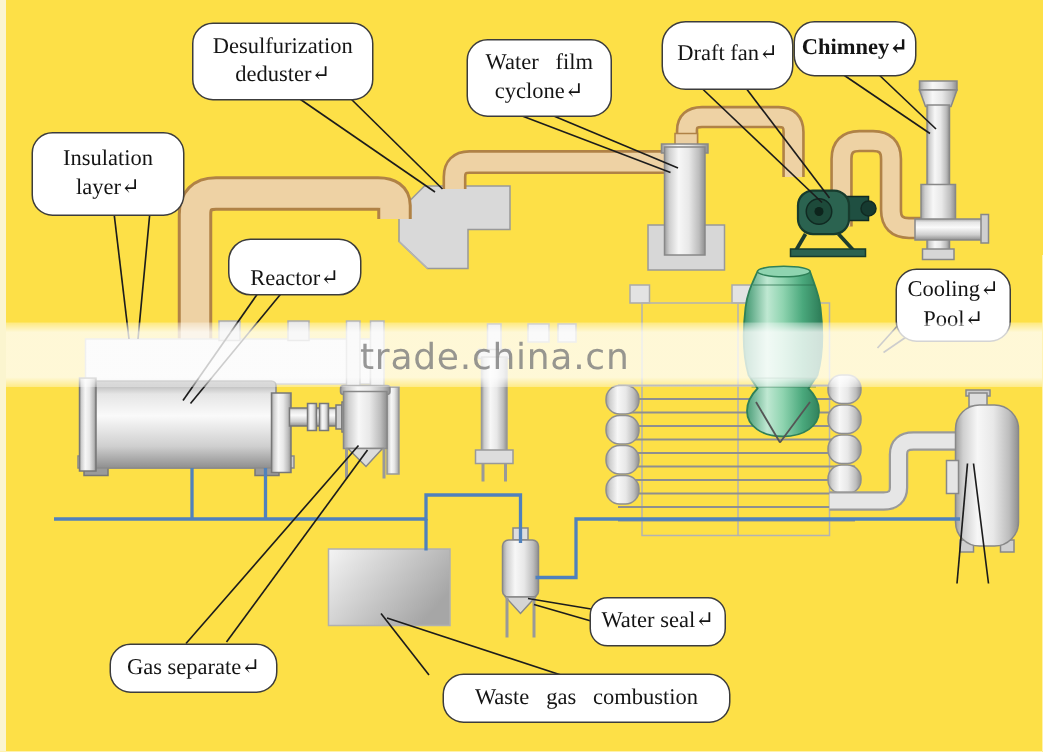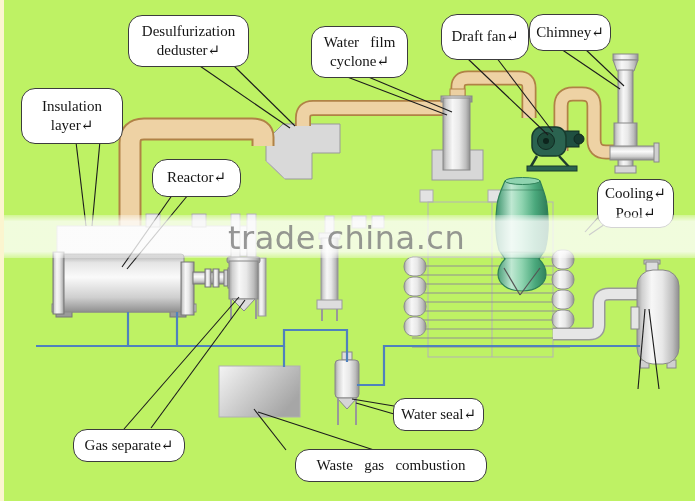--- a/index.html
+++ b/index.html
@@ -1,38 +1,38 @@
 <!DOCTYPE html>
 <html><head>
 <meta charset="utf-8">
 <style>
   html,body{margin:0;padding:0;background:#fff;}
-  #stage{position:relative;width:695px;height:501px;background:#bef264;overflow:hidden;
+  #stage{position:relative;width:695px;height:501px;background:#fde047;overflow:hidden;
          font-family:"Liberation Serif","DejaVu Serif","DejaVu Sans",serif;}
   #diagram{position:absolute;left:0;top:0;z-index:1;}
   .callout{position:absolute;background:#ffffff;border:1.4px solid #3c3c3c;border-radius:14px;
            display:flex;flex-direction:column;align-items:center;justify-content:center;
            text-align:center;font-size:15px;line-height:1.3;color:#141414;z-index:3;}
   .callout .ln{white-space:pre;}
   #c-desulf{left:128px;top:15px;width:119px;height:50px;}
   #c-cyclone{left:311px;top:26px;width:95px;height:50px;}
   #c-draft{left:441px;top:14px;width:86px;height:44px;border-radius:16px;}
-  #c-chimney{left:529px;top:14px;width:80px;height:35px;}
+  #c-chimney{left:529px;top:14px;width:80px;height:35px;font-weight:bold;}
   #c-insulation{left:21px;top:88px;width:100px;height:54px;}
-  #c-reactor{left:152px;top:159px;width:87px;height:36px;border-radius:15px;}
+  #c-reactor{left:152px;top:159px;width:87px;height:36px;border-radius:15px;justify-content:flex-end;}
   #c-cooling{left:597px;top:179px;width:75px;height:47px;justify-content:center;}
   #c-blower{left:10px;top:315px;width:73px;height:31px;border-radius:9px;}
   #c-gassep{left:57px;top:429px;width:110px;height:31px;margin-left:16px;}
   #c-waterseal{left:393px;top:398px;width:89px;height:31px;border-radius:12px;}
   #c-waste{left:262px;top:449px;width:190px;height:31px;margin-left:33px;}
   #c-oiltank{left:610px;top:389px;width:72px;height:30px;border-radius:12px;}
   #band{position:absolute;left:0;top:215px;width:695px;height:43px;z-index:4;
         background:linear-gradient(rgba(255,255,255,.3),rgba(255,255,255,.78) 15%,rgba(255,255,255,.78) 85%,rgba(255,255,255,.35));}
-  #watermark{position:absolute;left:228px;top:222px;z-index:5;
-             font-family:"DejaVu Sans",sans-serif;font-size:32px;line-height:32px;
+  #watermark{position:absolute;left:240px;top:222px;z-index:5;
+             font-family:"DejaVu Sans",sans-serif;font-size:24px;line-height:32px;
              color:rgba(125,125,125,.8);letter-spacing:.5px;}
   #edge-strip{position:absolute;left:0;top:0;width:4px;height:501px;background:#fbf5cf;z-index:6;}
 </style>
 </head>
 <body>
 
 <div id="stage">
 
 <svg id="diagram" width="695" height="501" viewBox="0 0 695 501">
   <defs>

